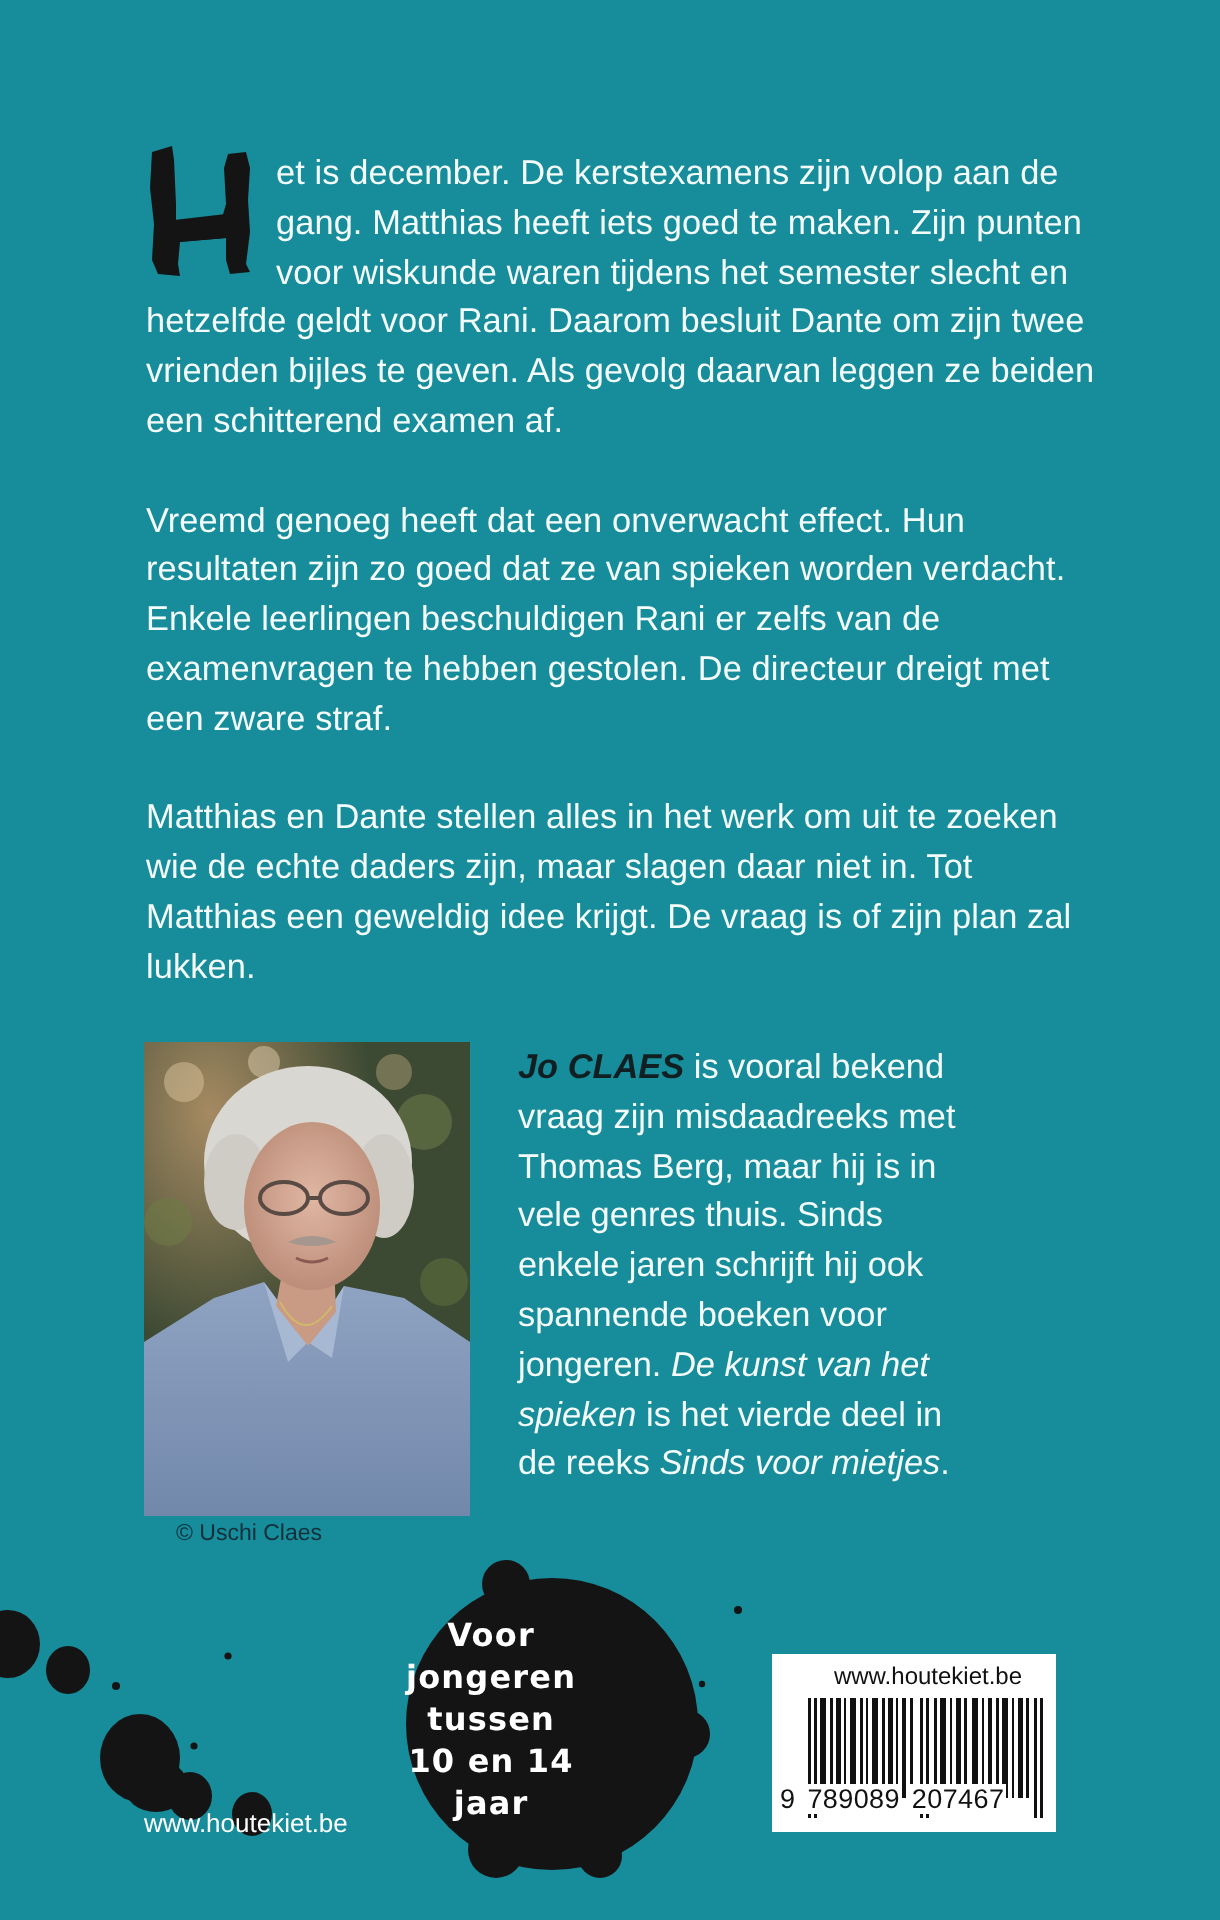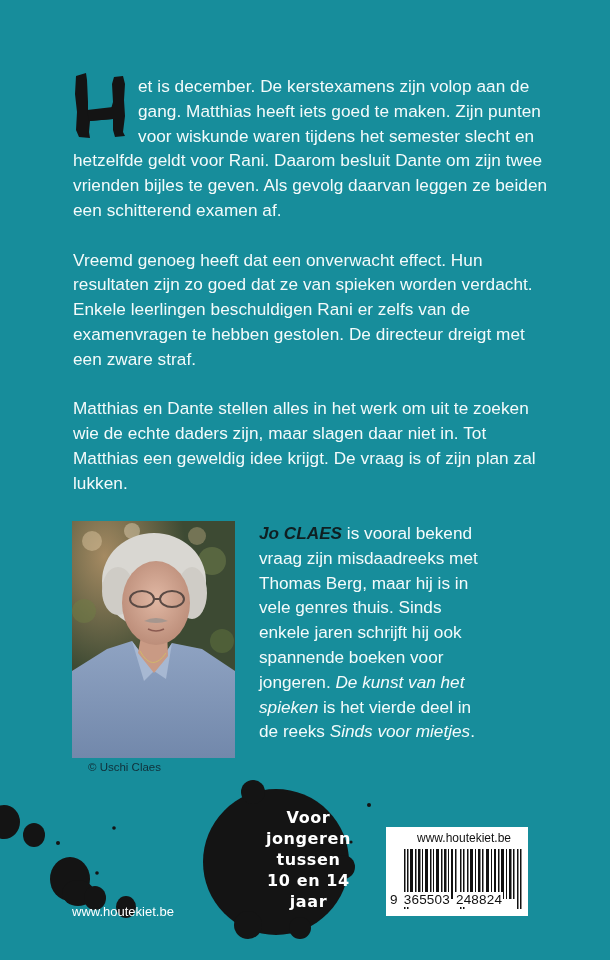--- a/index.html
+++ b/index.html
@@ -82,21 +82,21 @@
       pointer-events: none;
     }
     .badge {
       position: absolute;
       left: 203px;
       top: 786px;
       width: 148px;
       height: 150px;
       display: flex;
       align-items: center;
-      justify-content: flex-end;
+      justify-content: flex-start;
       text-align: center;
     }
     .badge-text {
       position: relative;
       font-family: "DejaVu Sans", sans-serif;
       font-weight: bold;
       color: #ffffff;
       font-size: 16px;
       line-height: 21px;
       letter-spacing: 0.6px;
@@ -287,14 +287,14 @@
       <rect x="90" y="0" width="2" height="50"></rect>
       <rect x="94" y="0" width="1.5" height="50"></rect>
       <rect x="97" y="0" width="3" height="50"></rect>
       <rect x="102" y="0" width="1" height="50"></rect>
       <rect x="105" y="0" width="2.5" height="50"></rect>
       <rect x="109" y="0" width="1.5" height="50"></rect>
       <rect x="113" y="0" width="1.5" height="60"></rect>
       <rect x="116" y="0" width="1.5" height="60"></rect>
     </g>
   </svg>
-  <div class="barcode-num"><span class="lead">9</span><span class="grp">365503</span> <span class="grp">248824</span></div>
+  <div class="barcode-num"><span class="lead">9</span><span class="grp">789089</span> <span class="grp">207467</span></div>
 </div>
 
 </body></html>

